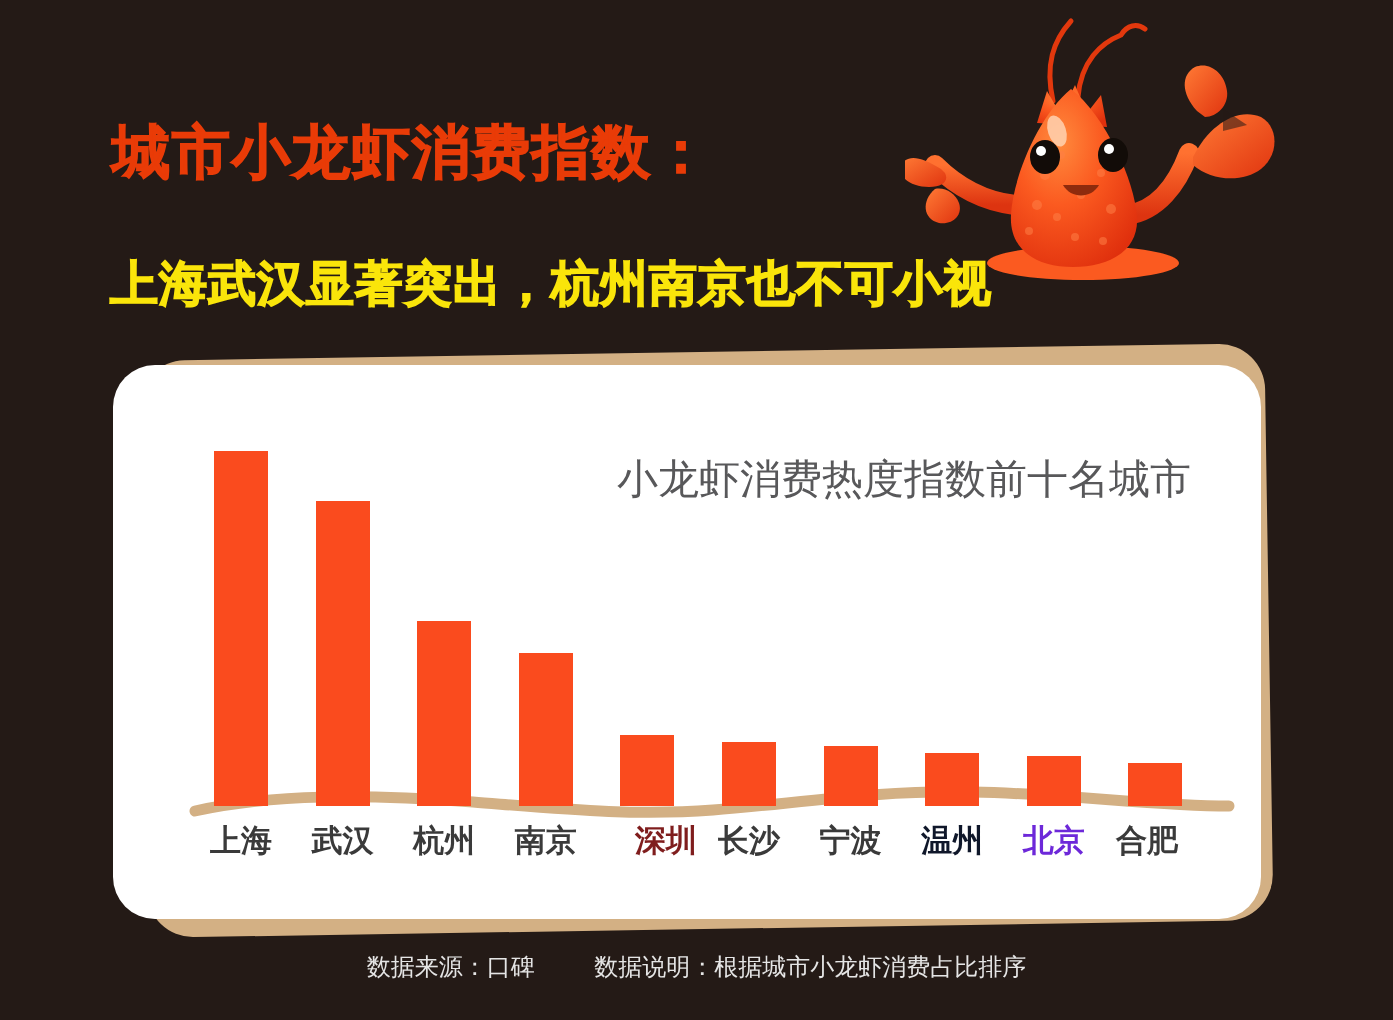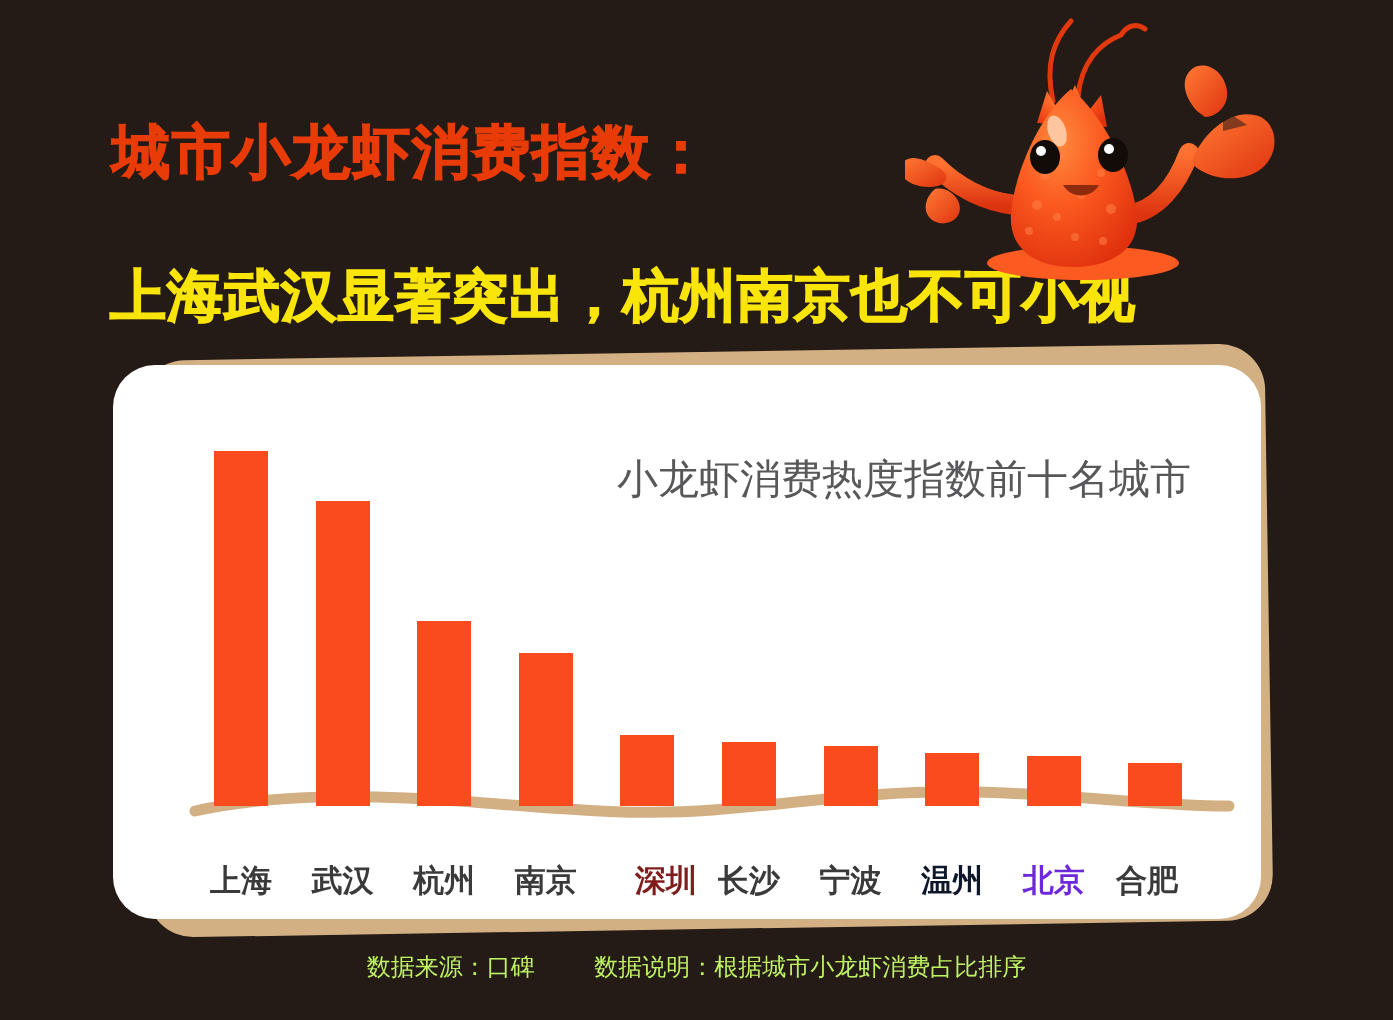--- a/index.html
+++ b/index.html
@@ -38,30 +38,29 @@
     letter-spacing: 2px;
     white-space: nowrap;
     font-family: "DejaVu Sans", "Liberation Sans", sans-serif;
     -webkit-text-stroke: 1.5px #e93b07;
     z-index: 8;
   }
   #title-sub {
     position: absolute;
     left: 110px;
     top: 246px;
-    font-size: 56px;
+    font-size: 48px;
     line-height: 74px;
     font-weight: bold;
     color: #fae50a;
     letter-spacing: 1px;
     white-space: nowrap;
     font-family: "DejaVu Sans", "Liberation Sans", sans-serif;
     -webkit-text-stroke: 1.5px #fae50a;
     z-index: 9;
-    margin-top: 13px;
   }
 
   
   #mascot {
     position: absolute;
     left: 905px;
     top: 5px;
     width: 380px;
     height: 290px;
     z-index: 7;
@@ -120,40 +119,39 @@
     position: absolute;
     top: 456px;
     width: 120px;
     text-align: center;
     font-size: 31px;
     line-height: 38px;
     font-weight: bold;
     color: #3a3a3a;
     font-family: "DejaVu Sans", "Liberation Sans", sans-serif;
     white-space: nowrap;
-    margin-top: 40px;
   }
   #baseline-wave {
     position: absolute;
     left: 0;
     top: 415px;
     width: 1148px;
     height: 40px;
     pointer-events: none;
   }
 
   
   #footer {
     position: absolute;
     left: 0;
     top: 950px;
     width: 1393px;
     text-align: center;
     z-index: 5;
-    color: #bef264;
+    color: #e5e5e5;
     font-size: 24px;
     line-height: 34px;
     font-family: "DejaVu Sans", "Liberation Sans", sans-serif;
     white-space: nowrap;
   }
   #footer .f-item { display: inline-block; }
   #footer .f-gap { display: inline-block; width: 44px; }
 </style>
 </head>
 <body>

